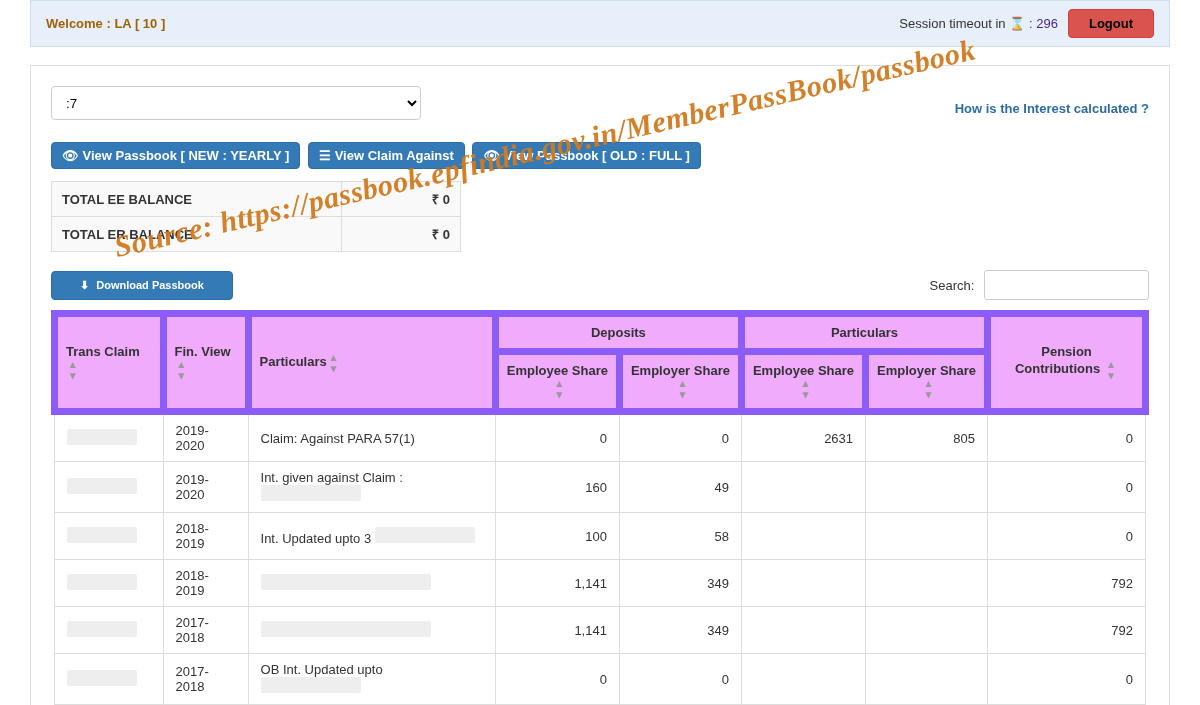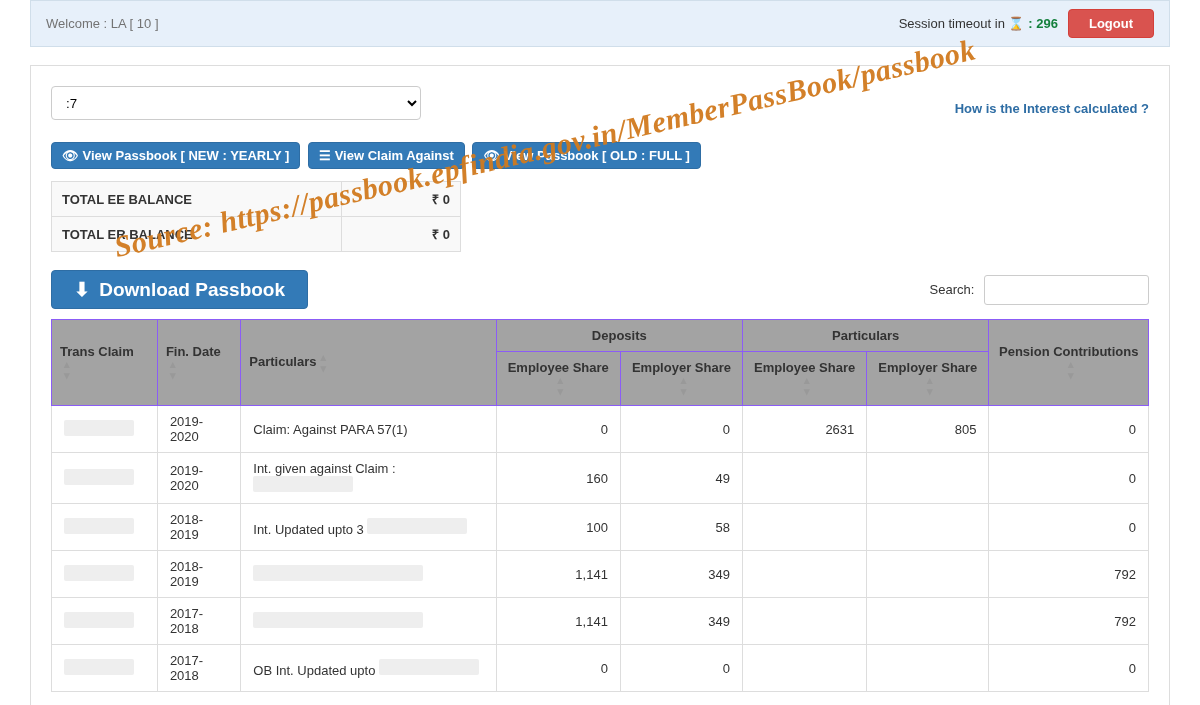--- a/index.html
+++ b/index.html
@@ -1,26 +1,26 @@
 <!DOCTYPE html>
 <html><head>
 <meta charset="utf-8">
 <style>
 * { box-sizing: border-box; margin: 0; padding: 0; font-family: "Helvetica Neue", Arial, sans-serif; }
 body { background: #fff; font-size: 13px; color: #333; }
 .page { width: 1170px; margin: 0 auto; padding: 0 15px; position: relative; }
 
 
 .header-bar { background: #e7f0fa; border: 1px solid #d0deea; padding: 8px 15px; display: flex; align-items: center; font-size: 13px; }
-.header-bar .welcome { color: #737373; font-weight: normal; }
+.header-bar .welcome { color: #a16207; font-weight: bold; }
 .header-bar .spacer { flex: 1; }
 .header-bar .timeout { color: #333; margin-right: 10px; }
-.header-bar .timeout .num { color: #15803d; font-weight: bold; }
+.header-bar .timeout .num { color: #4c1d95; font-weight: normal; }
 .btn { display: inline-block; padding: 6px 12px; border-radius: 4px; border: 1px solid transparent; font-size: 13px; text-align: center; cursor: pointer; }
-.btn-danger { background: #d9534f; border-color: #d43f3a; color: #ffffff; font-weight: bold; padding: 6px 20px; }
+.btn-danger { background: #d9534f; border-color: #d43f3a; color: #000000; font-weight: bold; padding: 6px 20px; }
 
 
 .content-box { border: 1px solid #ddd; margin-top: 18px; padding: 20px; position: relative; }
 
 
 .memberid-row { display: flex; align-items: center; margin-bottom: 22px; }
 .memberid-row label { font-weight: bold; width: 230px; padding-left: 10px; }
 .memberid-row select { width: 370px; height: 34px; border: 1px solid #ccc; border-radius: 4px; padding: 6px 10px; background: #fff; }
 .memberid-row .interest-link { margin-left: auto; color: #2e6da4; font-weight: bold; text-decoration: none; margin-top: 11px; }
 
@@ -31,28 +31,28 @@
 .btns-row .btn { margin-right: 4px; font-size: 13px; padding: 5px 10px; }
 
 
 .totals-table { border-collapse: collapse; width: 410px; margin-bottom: 18px; }
 .totals-table td { border: 1px solid #ddd; padding: 8px 10px; background: #f9f9f9; font-size: 13px; }
 .totals-table td.lbl { font-weight: bold; width: 290px; }
 .totals-table td.val { text-align: right; font-weight: bold; }
 
 
 .dlrow { display: flex; align-items: center; margin-bottom: 10px; }
-.dlrow .btn { font-size: 19px; padding: 7px 22px; }
+.dlrow .btn { font-size: 11px; padding: 7px 28px; }
 .dlrow .search-box { margin-left: auto; }
 .dlrow .search-box label { font-weight: normal; margin-right: 6px; }
 .dlrow .search-box input { border: 1px solid #ccc; border-radius: 3px; height: 30px; width: 165px; padding: 4px 8px; }
 
 
 .data-table { width: 100%; border-collapse: collapse; font-size: 13px; }
-.data-table thead th { background: #a3a3a3; border: 1px solid #8b5cf6; padding: 8px; font-weight: bold; text-align: center; position: relative; }
+.data-table thead th { background: #f0abfc; border: 7px solid #8b5cf6; padding: 8px; font-weight: bold; text-align: center; position: relative; }
 .sort-ico { display:inline-block; width:14px; margin-left:4px; color:#999; font-size:11px; line-height:1; vertical-align:middle; }
 .sort-ico::before { content:"\25B4\A\25BE"; white-space:pre; }
 .data-table thead th.left { text-align: left; }
 .data-table tbody td { border: 1px solid #ddd; padding: 8px 12px; }
 .data-table tbody td.num { text-align: right; }
 .redact-box { display:inline-block; background:#eee; height:16px; border-radius:2px; }
 
 
 .watermark { pointer-events:none; position:absolute; left:80px; top:165px; font-family: "Comic Sans MS", cursive; color:#d17a1e; font-weight:bold; font-size:30px; transform: rotate(-13deg); transform-origin: left top; white-space:nowrap; opacity:0.95; font-style:italic; letter-spacing:0.5px; }
 </style>
@@ -108,21 +108,21 @@
       <div class="search-box">
         <label>Search:</label>
         <input type="text" value="" style="">
       </div>
     </div>
 
     <table class="data-table">
       <thead>
         <tr>
           <th rowspan="2" class="left"><span>Trans Claim</span><span class="sort-ico"></span></th>
-          <th rowspan="2" class="left"><span>Fin. Date</span><span class="sort-ico"></span></th>
+          <th rowspan="2" class="left"><span>Fin. View</span><span class="sort-ico"></span></th>
           <th rowspan="2" class="left"><span>Particulars</span><span class="sort-ico"></span></th>
           <th colspan="2">Deposits</th>
           <th colspan="2">Particulars</th>
           <th rowspan="2"><span>Pension Contributions</span><span class="sort-ico"></span></th>
         </tr>
         <tr>
           <th><span>Employee Share</span><span class="sort-ico"></span></th>
           <th><span>Employer Share</span><span class="sort-ico"></span></th>
           <th><span>Employee Share</span><span class="sort-ico"></span></th>
           <th><span>Employer Share</span><span class="sort-ico"></span></th>

